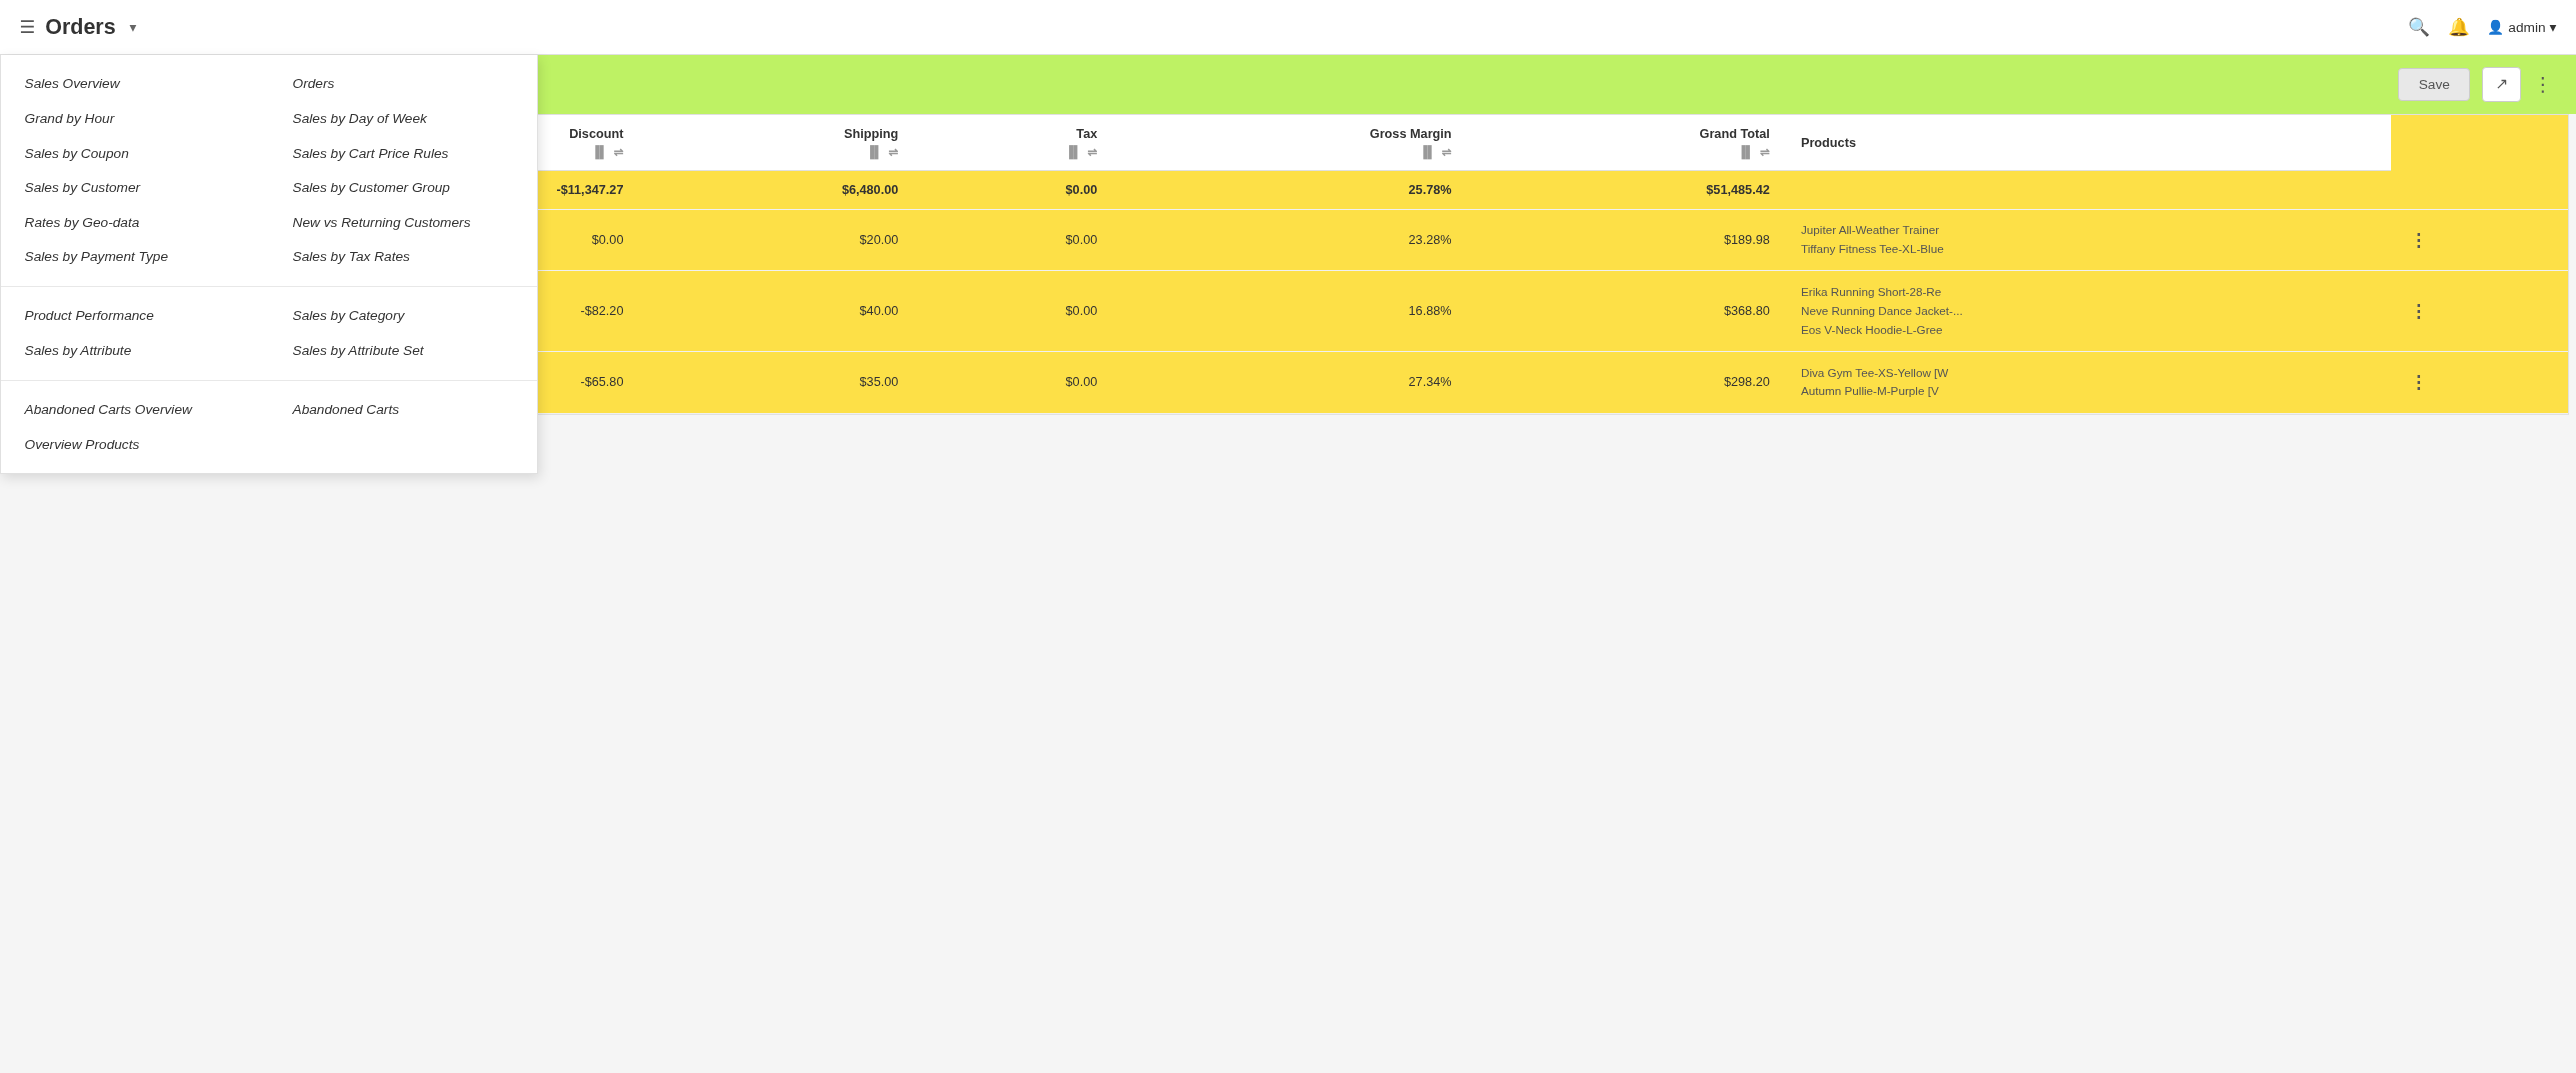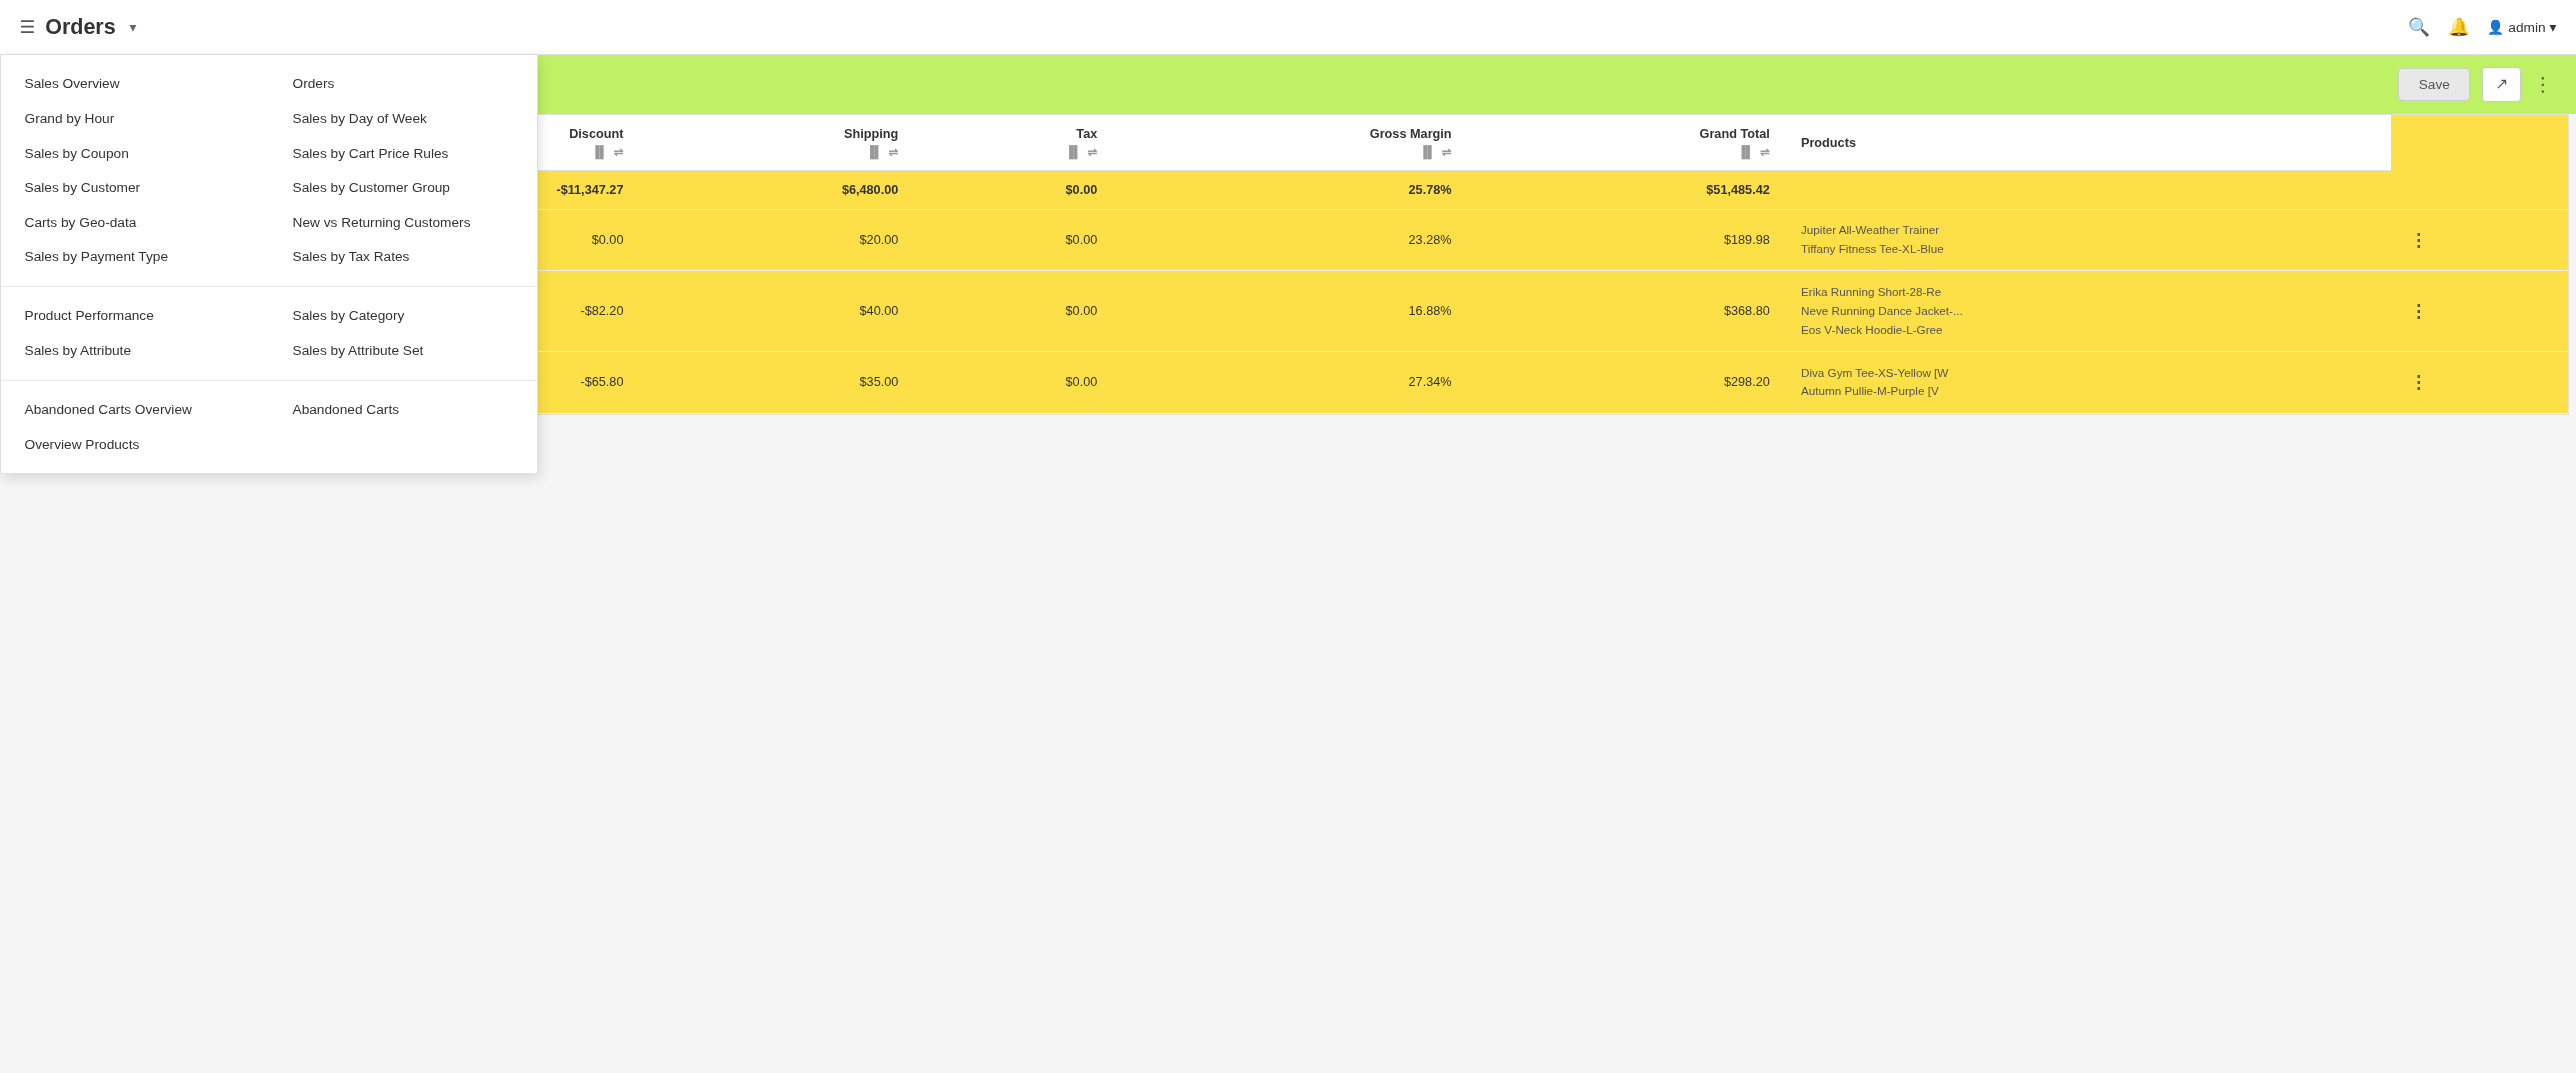--- a/index.html
+++ b/index.html
@@ -79,20 +79,21 @@
       display: grid;
       grid-template-columns: 1fr 1fr;
       gap: 0;
     }
     .dropdown-item {
       padding: 9.8px 23.5px;
       font-size: 13.7px;
       color: #333;
       cursor: pointer;
       transition: background 0.15s;
+      font-style: italic;
     }
     .dropdown-item-single {
       padding: 9.8px 23.5px;
       font-size: 13.7px;
       color: #333;
       cursor: pointer;
     }
 
     
     .content-area {
@@ -254,21 +255,21 @@
   <div class="dropdown-section">
     <div class="dropdown-grid">
       <div class="dropdown-item">Sales Overview</div>
       <div class="dropdown-item">Orders</div>
       <div class="dropdown-item">Grand by Hour</div>
       <div class="dropdown-item">Sales by Day of Week</div>
       <div class="dropdown-item">Sales by Coupon</div>
       <div class="dropdown-item">Sales by Cart Price Rules</div>
       <div class="dropdown-item">Sales by Customer</div>
       <div class="dropdown-item">Sales by Customer Group</div>
-      <div class="dropdown-item">Carts by Geo-data</div>
+      <div class="dropdown-item">Rates by Geo-data</div>
       <div class="dropdown-item">New vs Returning Customers</div>
       <div class="dropdown-item">Sales by Payment Type</div>
       <div class="dropdown-item">Sales by Tax Rates</div>
     </div>
   </div>
 
   <div class="dropdown-section">
     <div class="dropdown-grid">
       <div class="dropdown-item">Product Performance</div>
       <div class="dropdown-item">Sales by Category</div>

